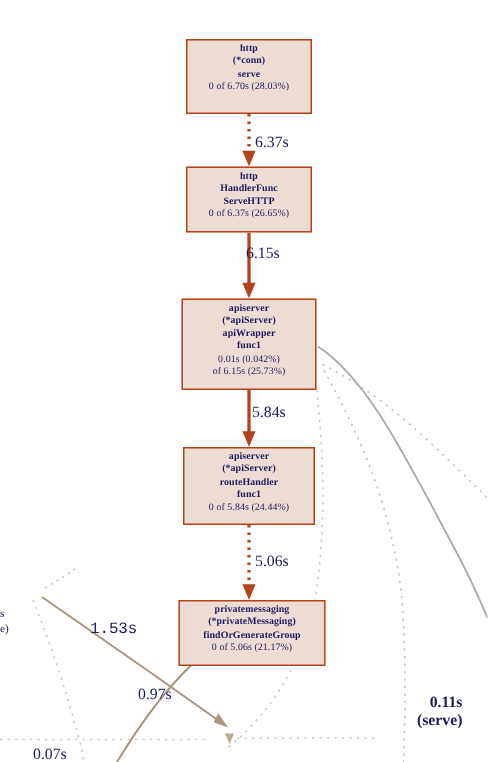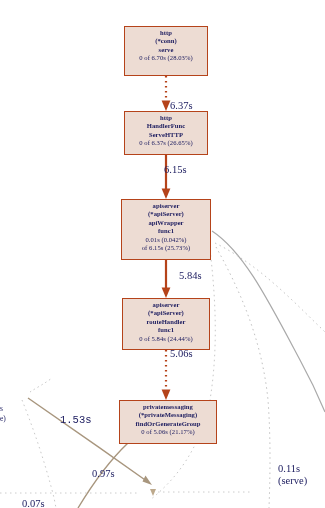--- a/index.html
+++ b/index.html
@@ -45,22 +45,23 @@
   .edge-label {
     position: absolute;
     color: #1a1a5e;
     font-family: "Liberation Serif", serif;
     font-size: 10.5px;
     line-height: 11px;
     white-space: nowrap;
     z-index: 6;
   }
   .edge-label.two {
-    text-align: left;
+    text-align: right;
     line-height: 11.5px;
+    font-weight: bold;
   }
   .clipped-node {
     position: absolute;
     color: #1a1a5e;
     font-family: "Liberation Serif", serif;
     font-size: 7.5px;
     line-height: 10px;
     white-space: nowrap;
     z-index: 5;
   }
@@ -149,30 +150,30 @@
   <span class="ln b">(*privateMessaging)</span>
   <span class="ln b">findOrGenerateGroup</span>
   <span class="ln">0 of 5.06s (21.17%)</span>
 </div>
 
 <div class="clipped-node" style="left:0px; top:404px;">
   <span style="display:block">s</span>
   <span style="display:block">e)</span>
 </div>
 
-<div class="edge-label" style="left:170px; top:100px;">6.37s</div>
+<div class="edge-label" style="left:170px; top:90px;">6.37s</div>
 
 <div class="edge-label" style="left:164px; top:164px;">6.15s</div>
 
-<div class="edge-label" style="left:156px; top:270px;padding-left:23px;">5.84s</div>
+<div class="edge-label" style="left:168px; top:270px;">5.84s</div>
 
-<div class="edge-label" style="left:170px; top:348px;">5.06s</div>
+<div class="edge-label" style="left:170px; top:369px;">5.06s</div>
 
 <div class="edge-label" style="left:60px; top:415px;font-family:Liberation Mono, monospace;">1.53s</div>
 
 <div class="edge-label" style="left:22px; top:498px;">0.07s</div>
 
-<div class="edge-label" style="left:92px; top:468px;text-align:right;">0.97s</div>
+<div class="edge-label" style="left:92px; top:458px;text-align:right;">0.97s</div>
 
 <div class="edge-label two" style="left:278px; top:463px;">
   <span style="display:block">0.11s</span>
   <span style="display:block">(serve)</span>
 </div>
 
 </body></html>

